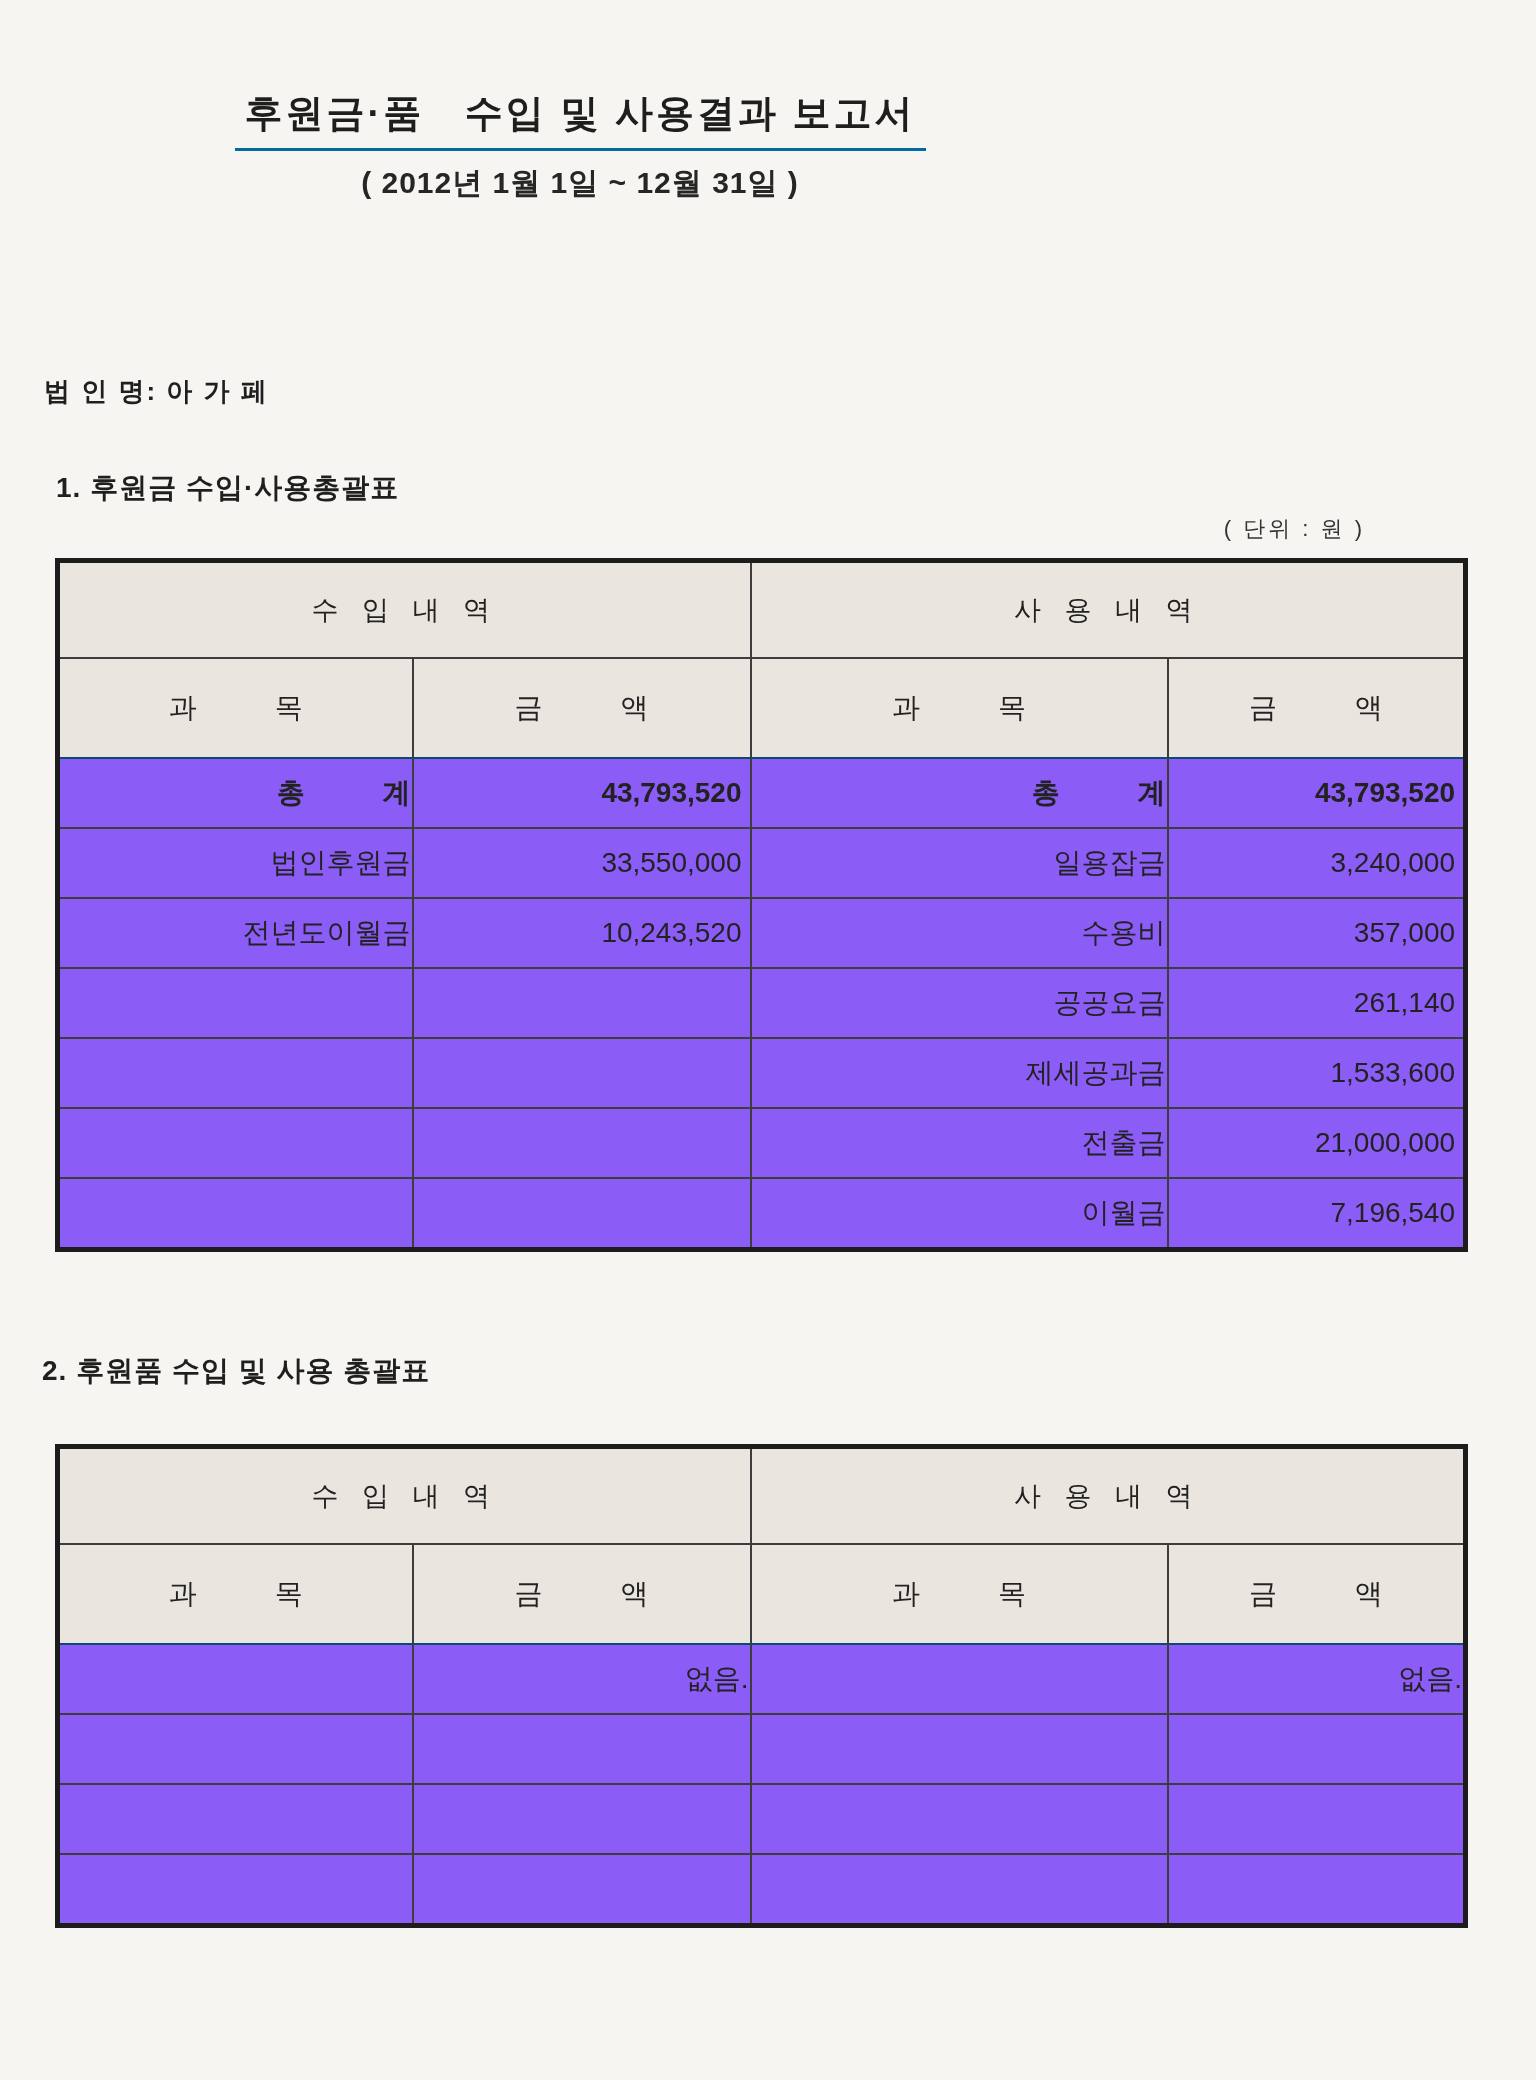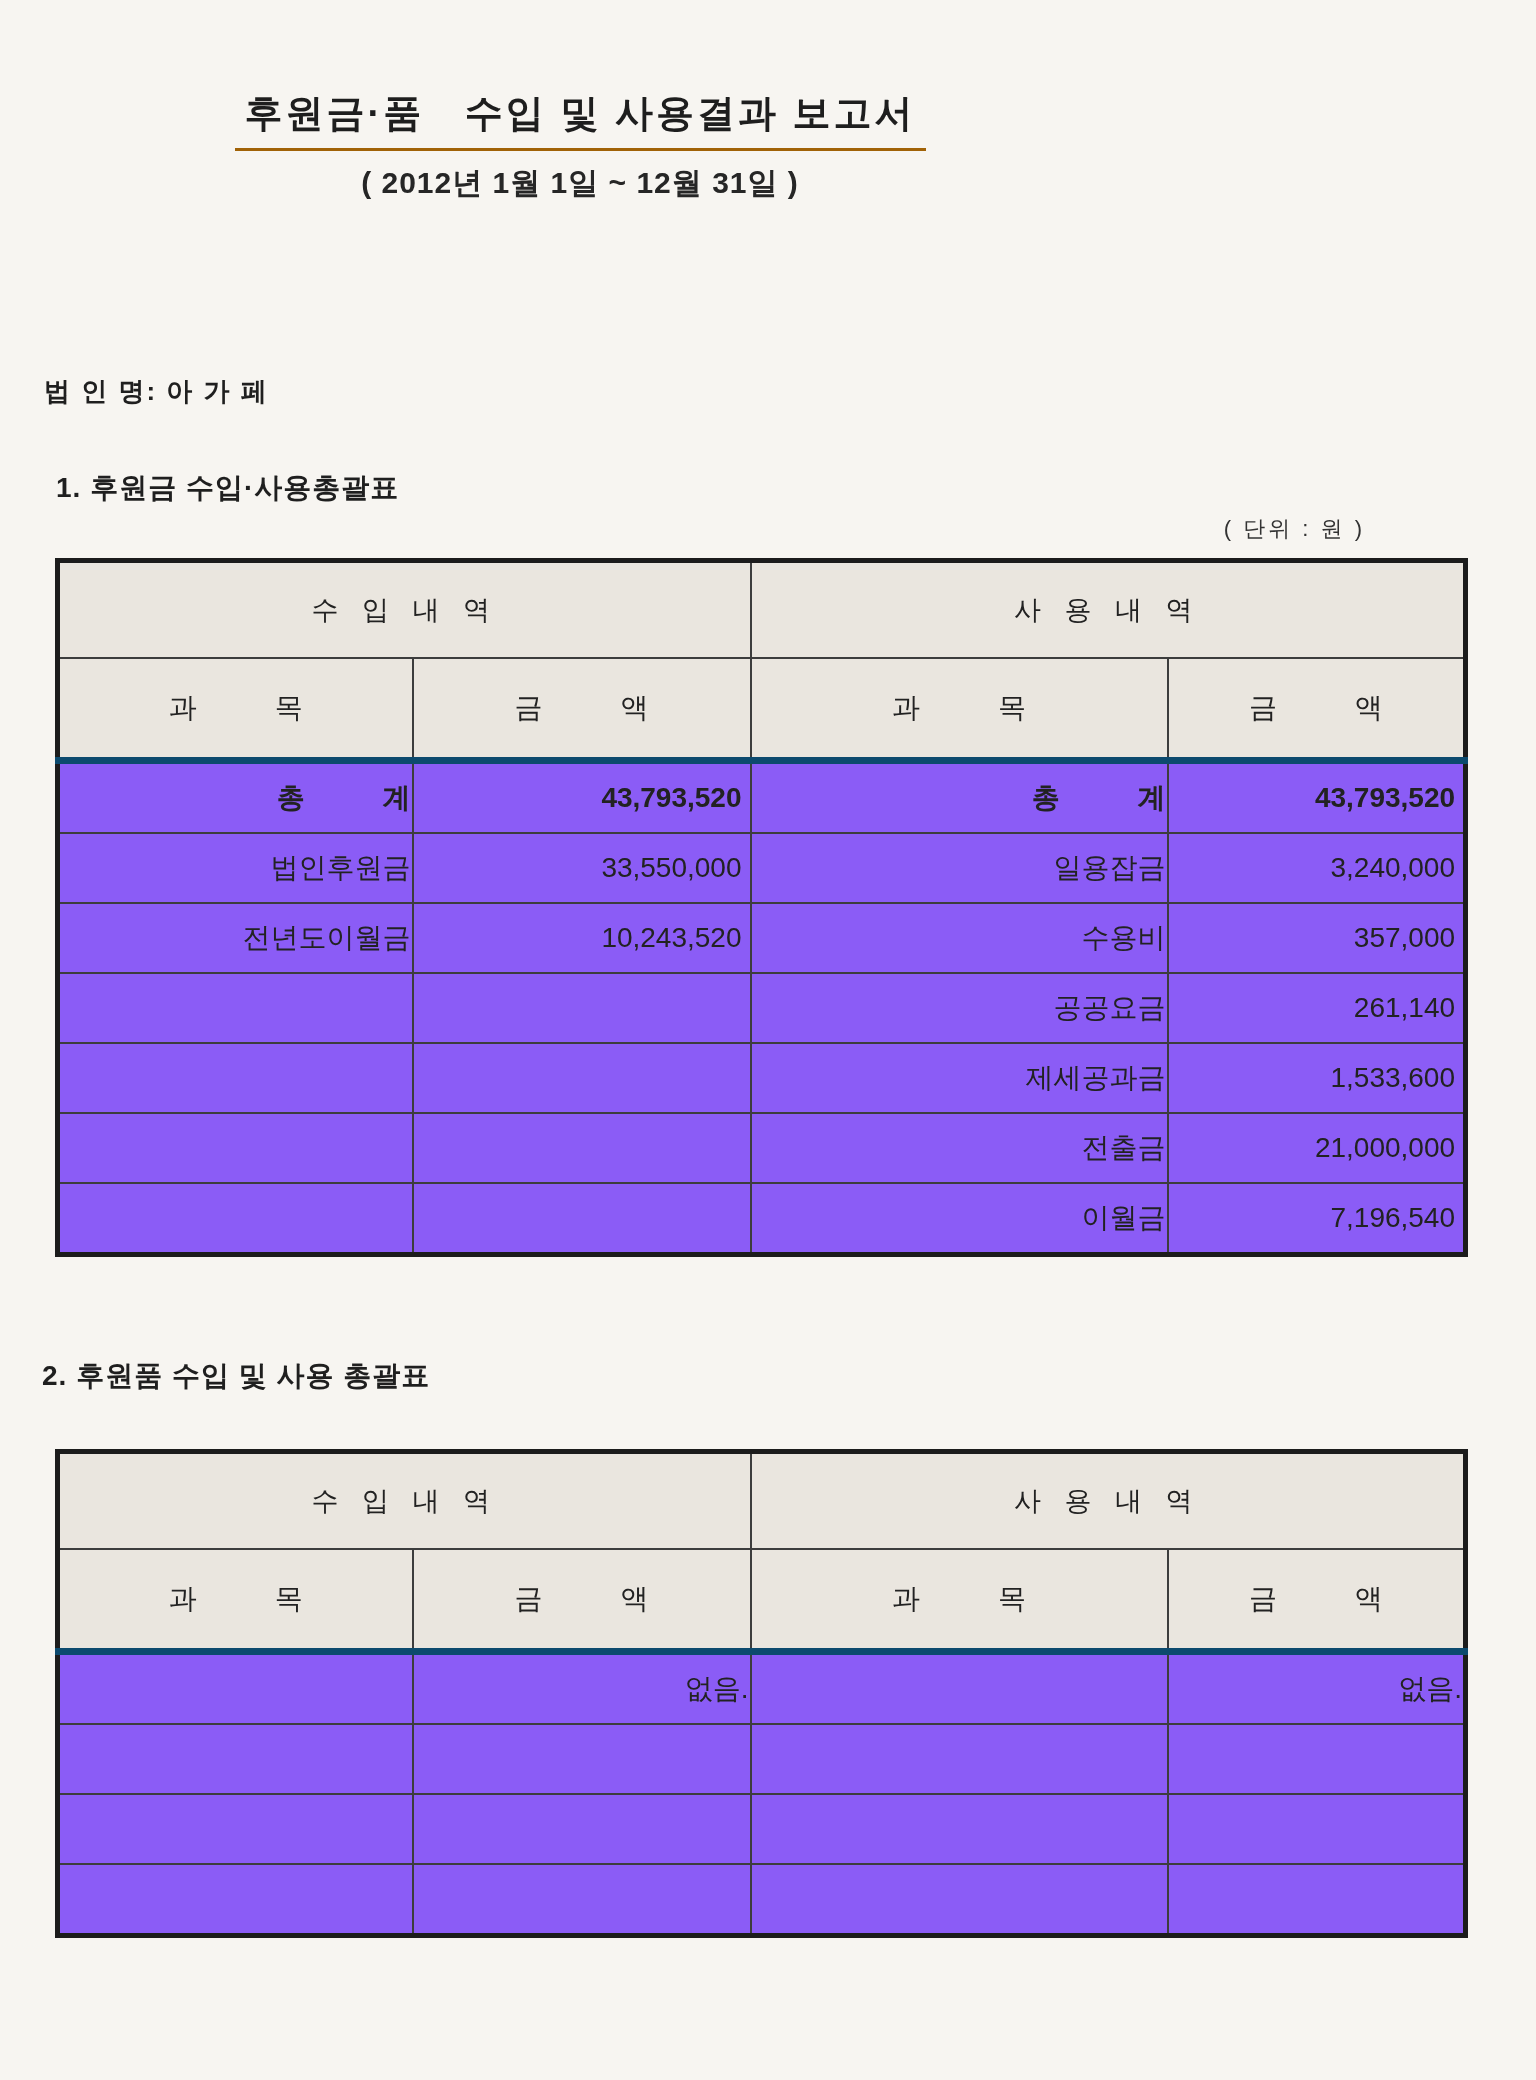--- a/index.html
+++ b/index.html
@@ -20,21 +20,21 @@
     padding-top: 88px;
     text-align: center;
   }
   .report-title {
     display: inline-block;
     font-size: 38px;
     font-weight: bold;
     letter-spacing: 3px;
     white-space: pre;
     color: #1e1e1e;
-    border-bottom: 3px solid #a16207;
+    border-bottom: 3px solid #0369a1;
     padding: 0 10px 9px 10px;
   }
   .report-period {
     width: 1160px;
     text-align: center;
     font-size: 30px;
     font-weight: 600;
     letter-spacing: 1px;
     margin-top: 12px;
     white-space: pre;
@@ -84,21 +84,21 @@
     height: 92px;
     text-align: center;
     font-size: 27px;
     letter-spacing: 8px;
   }
   table.report .sub-h td {
     background: #eae6df;
     height: 96px;
     text-align: center;
     font-size: 28px;
-    border-bottom: 7px solid #0c4a6e;
+    border-bottom: 2px solid #0c4a6e;
   }
   table.report tbody td {
     height: 66px;
     font-size: 28px;
   }
   .t2 .group-h td { height: 90px; }
   .t2 .sub-h td { height: 88px; }
   .t2 tbody td { height: 65px; }
   td.cat { text-align: right; }
   td.amt { text-align: right; padding-right: 8px; }

